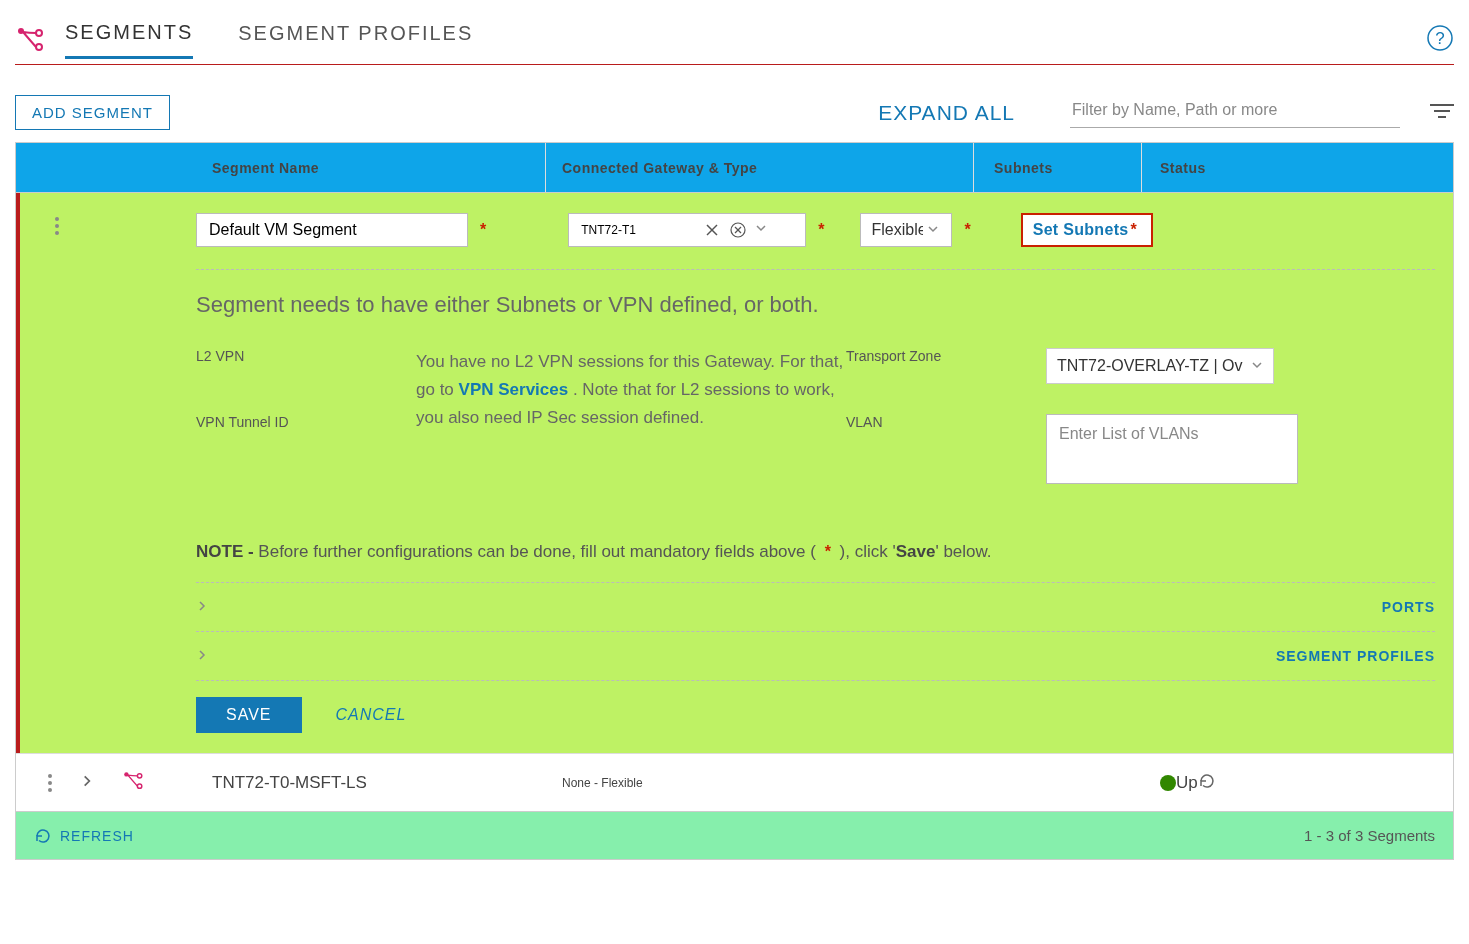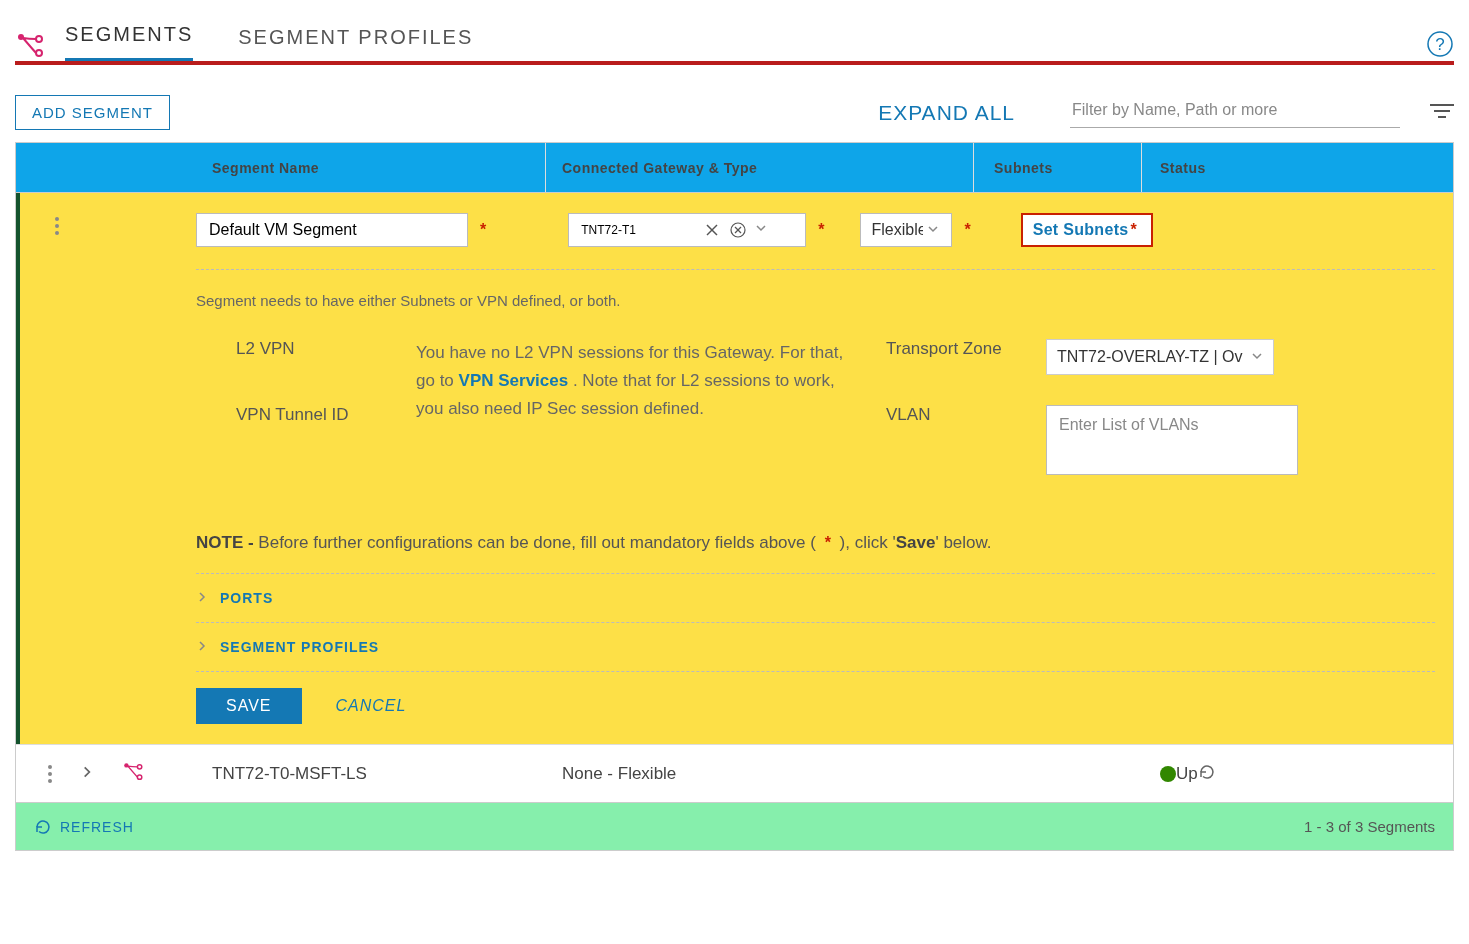--- a/index.html
+++ b/index.html
@@ -1,21 +1,21 @@
 <!DOCTYPE html>
 <html><head>
 <meta charset="utf-8">
 <style>
 * { box-sizing: border-box; margin: 0; padding: 0; }
 body { font-family: "Metropolis", "Helvetica Neue", Arial, sans-serif; font-size: 14px; color: #333; background: #fff; }
 
 .page { width: 1469px; min-height: 944px; padding: 15px; }
 
 
-.top-tabs { display: flex; align-items: flex-end; border-bottom: 4px solid #b91c1c; height: 50px; }
+.top-tabs { display: flex; align-items: center; border-bottom: 1px solid #b91c1c; height: 50px; }
 .logo-icon { margin-right: 20px; display:flex; align-items:center; }
 .tab { font-size: 20px; letter-spacing: 2px; color: #555; margin-right: 45px; padding-bottom: 12px; cursor:pointer; }
 .tab.active { color: #333; font-weight: 500; border-bottom: 3px solid #1478b4; }
 .help-icon { margin-left: auto; color: #1478b4; }
 
 
 .toolbar { display: flex; align-items: center; margin-top: 30px; margin-bottom: 12px; }
 .btn-outline { border: 1px solid #1478b4; color: #1478b4; background:#fff; padding: 8px 16px; font-size: 15px; letter-spacing: 1px; cursor:pointer; font-family:inherit;}
 .expand-all { margin-left: auto; color: #1478b4; letter-spacing: 1px; font-size: 21px; cursor:pointer;}
 .filter-input { border: none; border-bottom: 1px solid #aaa; font-size: 16px; color:#666; width: 330px; margin-left: 55px; padding: 4px 2px 8px 2px; font-family:inherit; }
@@ -25,64 +25,64 @@
 
 .grid-wrap { border: 1px solid #ccc; }
 .grid-header { display: flex; height: 50px; align-items:center; border-bottom: 1px solid #ccc; background:#0ea5e9; font-weight: 600; color:#444; letter-spacing:0.5px; }
 .col-actions { width: 180px; border-right: 1px solid #ddd; height:100%; }
 .col-name { width: 350px; border-right: 1px solid #ddd; padding-left: 16px; display:flex; align-items:center;height:100%;}
 .col-gateway { width: 428px; border-right: 1px solid #ddd; padding-left: 16px;display:flex; align-items:center;height:100%;}
 .col-subnets { width: 168px; border-right: 1px solid #ddd; padding-left: 20px;display:flex; align-items:center;height:100%;}
 .col-status { flex: 1; padding-left: 18px;display:flex; align-items:center;height:100%;}
 
 
-.edit-row { background: #fde047; border-left: 4px solid #14532d; padding: 20px 0 20px 0; display:flex; position:relative;}
+.edit-row { background: #bef264; border-left: 4px solid #b91c1c; padding: 20px 0 20px 0; display:flex; position:relative;}
 .edit-left { width: 176px; padding-left: 35px; padding-top:4px;}
 .edit-main { flex:1; padding-right: 18px;}
 
 .controls-row { display:flex; align-items:center; gap: 8px; }
 .txt-input { border: 1px solid #bbb; background:#fff; height: 34px; padding: 0 12px; font-size:16px; font-family:inherit; }
 .seg-name-input { width: 272px;}
 .req { color: #c92100; font-weight:600; margin: 0 4px; font-size:16px;}
 .gw-combo { display:inline-flex; align-items:center; border:1px solid #bbb; background:#fff; height:34px; width: 238px; margin-left: 70px; }
 .gw-combo input { border:none; height:100%; width:130px; padding:0 8px 0 12px; font-size:12px; font-family:inherit; outline:none;}
 .icon-sm { width:18px; height:18px; display:inline-flex; align-items:center; justify-content:center; color:#555; margin: 0 4px; cursor:pointer;}
 .type-combo { display:inline-flex; align-items:center; border:1px solid #bbb; background:#fff; height:34px; width:92px; margin-left: 24px; padding-left:10px; font-size:16px; color:#333; gap:4px; overflow:hidden;}
 .set-subnets-btn { border: 2px solid #c92100; background:#fff; color:#1478b4; font-weight:600; padding: 6px 10px; font-size:16px; margin-left: 38px; cursor:pointer; font-family:inherit; letter-spacing:0.3px;}
 .set-subnets-btn .req{margin-left:2px;}
 
 .dash-sep { border-top: 1px dashed #bbb; margin: 22px 0; }
-.hint-text { color:#666; font-size:15px; }
+.hint-text { color:#666; font-size:22px; }
 
 .details-grid { display:grid; grid-template-columns: 220px 430px 200px auto; row-gap: 30px; align-items:start; margin-top: 30px;}
-.label { color:#555; font-size:17px;margin-left:40px; }
+.label { color:#555; font-size:14px; }
 .msg { color:#666; font-size:17px; line-height:1.65; }
 .link { color:#1478b4; font-weight:600; cursor:pointer; }
 .tz-select { border:1px solid #ccc; background:#fff; height:36px; width:228px; display:flex; align-items:center; padding:0 10px; font-size:16px; color:#333; justify-content:space-between; white-space:nowrap; overflow:hidden;}
 .tz-select .chev { color:#888; }
 .vlan-input { width:252px; height:70px; border:1px solid #bbb; padding:10px 12px; font-size:16px; font-family:inherit; resize:none;}
 .vlan-input::placeholder{color:#888;}
 
 .note-line { margin-top: 55px; font-size:17px; color:#555; border-bottom:1px dashed #bbb; padding-bottom:20px;}
 .note-line strong{ color:#444;}
 
-.collapsible { display:flex; align-items:center; gap:12px; padding: 16px 0; border-bottom:1px dashed #bbb; color:#1478b4; font-weight:600; letter-spacing:1px; cursor:pointer;}
+.collapsible { display:flex; align-items:center; gap:12px; padding: 16px 0; border-bottom:1px dashed #bbb; color:#1478b4; font-weight:600; letter-spacing:1px; cursor:pointer;justify-content:space-between;}
 .collapsible .chev{ color:#888; }
 .coll-row:last-of-type { border-bottom:none;}
 
 .action-btns { margin-top: 16px; display:flex; gap: 34px; align-items:center;}
 .btn-primary { background:#1478b4; color:#fff; border:none; padding: 9px 30px; font-size:16px; letter-spacing:1px; cursor:pointer; font-family:inherit;}
 .btn-flat { color:#1478b4; background:none; border:none; font-size:16px; letter-spacing:1px; cursor:pointer; font-family:inherit;font-style:italic;}
 
 
 .data-row { display:flex; align-items:center; height:58px; border-top:1px solid #ddd; background:#fff; }
 .data-row .col-actions { display:flex; align-items:center; padding-left:32px; gap:28px; border:none;}
 .col-actions-h{border:none;height:auto;}
 .data-row .cell-name { width:350px; padding-left:16px; font-size:17px; color:#444;}
-.data-row .cell-gw { width:428px; padding-left:16px; font-size:17px; color:#444;}
+.data-row .cell-gw { width:428px; padding-left:16px; font-size:12px; color:#444;}
 .data-row .cell-subnets { width:168px;}
 .data-row .cell-status { flex:1; padding-left:18px; display:flex; align-items:center; }
 .status-dot { width:16px; height:16px; border-radius:50%; background:#318700;}
 .status-text{ font-size:17px; color:#444;}
 
 
 .footer { display:flex; align-items:center; border:1px solid #ccc; border-top:none; height:48px; padding: 0 18px; background:#86efac;}
 .refresh-btn { display:flex; align-items:center; gap:8px; color:#1478b4; cursor:pointer; letter-spacing:1px;}
 .pager-text { margin-left:auto; color:#555; font-size:15px;}
 

